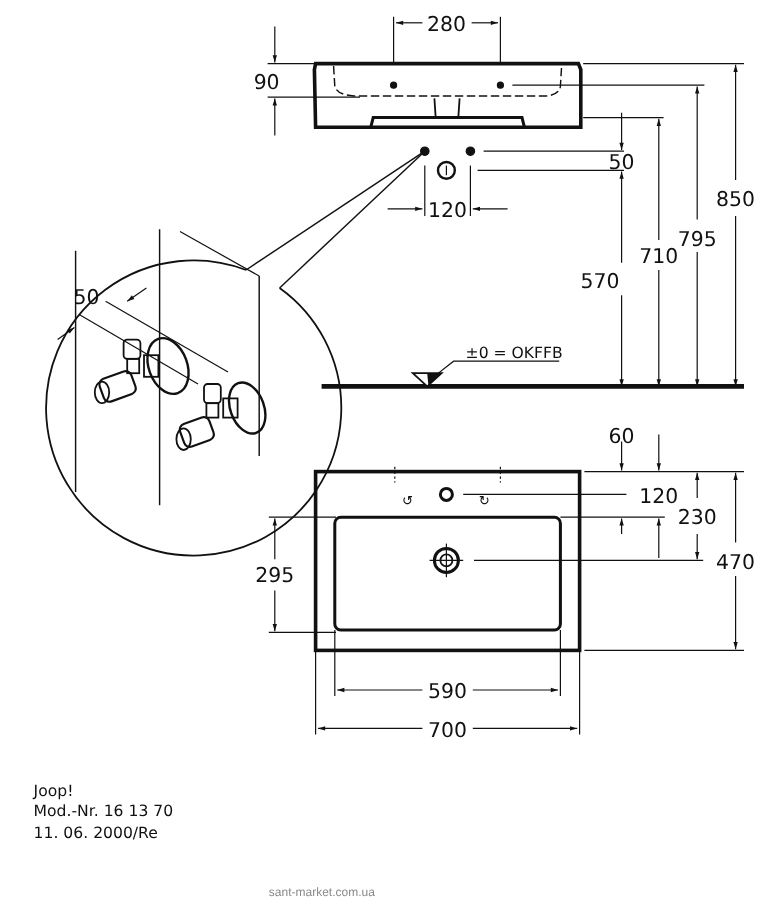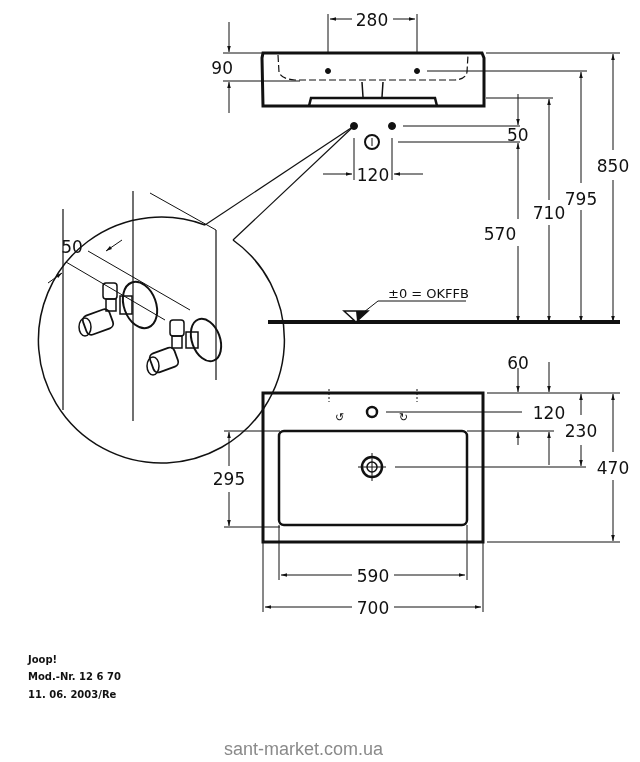--- a/index.html
+++ b/index.html
@@ -1,22 +1,22 @@
 <!DOCTYPE html>
 <html><head>
 <meta charset="utf-8">
 <style>
   html, body { margin: 0; padding: 0; background: #ffffff; }
   body { width: 640px; height: 762px; position: relative; overflow: hidden; font-family: "DejaVu Sans", sans-serif; }
   svg { position: absolute; left: 0; top: 0; }
   .dim { font-family: "DejaVu Sans", sans-serif; font-size: 17px; fill: #111; }
   .note { font-family: "DejaVu Sans", sans-serif; font-size: 13px; fill: #111; }
-  .caption { position: absolute; left: 28px; top: 651px; font-family: "DejaVu Sans", sans-serif; font-size: 10px; line-height: 17.3px; color: #111; font-weight: bold; }
+  .caption { position: absolute; left: 28px; top: 651px; font-family: "DejaVu Sans", sans-serif; font-size: 13px; line-height: 17.3px; color: #111; }
   .caption div { white-space: nowrap; }
-  .watermark { position: absolute; left: 224px; top: 739px; font-family: "Liberation Sans", sans-serif; font-size: 18px; color: #8a8a8a; }
+  .watermark { position: absolute; left: 224px; top: 739px; font-family: "Liberation Sans", sans-serif; font-size: 10px; color: #8a8a8a; }
 </style>
 </head>
 <body>
 
 <svg width="640" height="762" viewBox="0 0 640 762">
   <defs>
     <marker id="arr" viewBox="0 0 10 10" refX="10" refY="5" markerWidth="8" markerHeight="6" orient="auto-start-reverse">
       <path d="M0,2 L10,5 L0,8 z" fill="#111"></path>
     </marker>
   </defs>
@@ -173,16 +173,16 @@
   <text class="dim" x="549" y="419" text-anchor="middle">120</text>
   <text class="dim" x="581" y="437" text-anchor="middle">230</text>
   <text class="dim" x="613" y="474" text-anchor="middle">470</text>
   <text class="dim" x="229" y="485" text-anchor="middle">295</text>
   <text class="dim" x="373" y="582" text-anchor="middle">590</text>
   <text class="dim" x="373" y="614" text-anchor="middle">700</text>
 </svg>
 
 <div class="caption">
   <div>Joop!</div>
-  <div>Mod.-Nr. 12 6 70</div>
-  <div>11. 06. 2003/Re</div>
+  <div>Mod.-Nr. 16 13 70</div>
+  <div>11. 06. 2000/Re</div>
 </div>
 <div class="watermark">sant-market.com.ua</div>
 
 </body></html>

